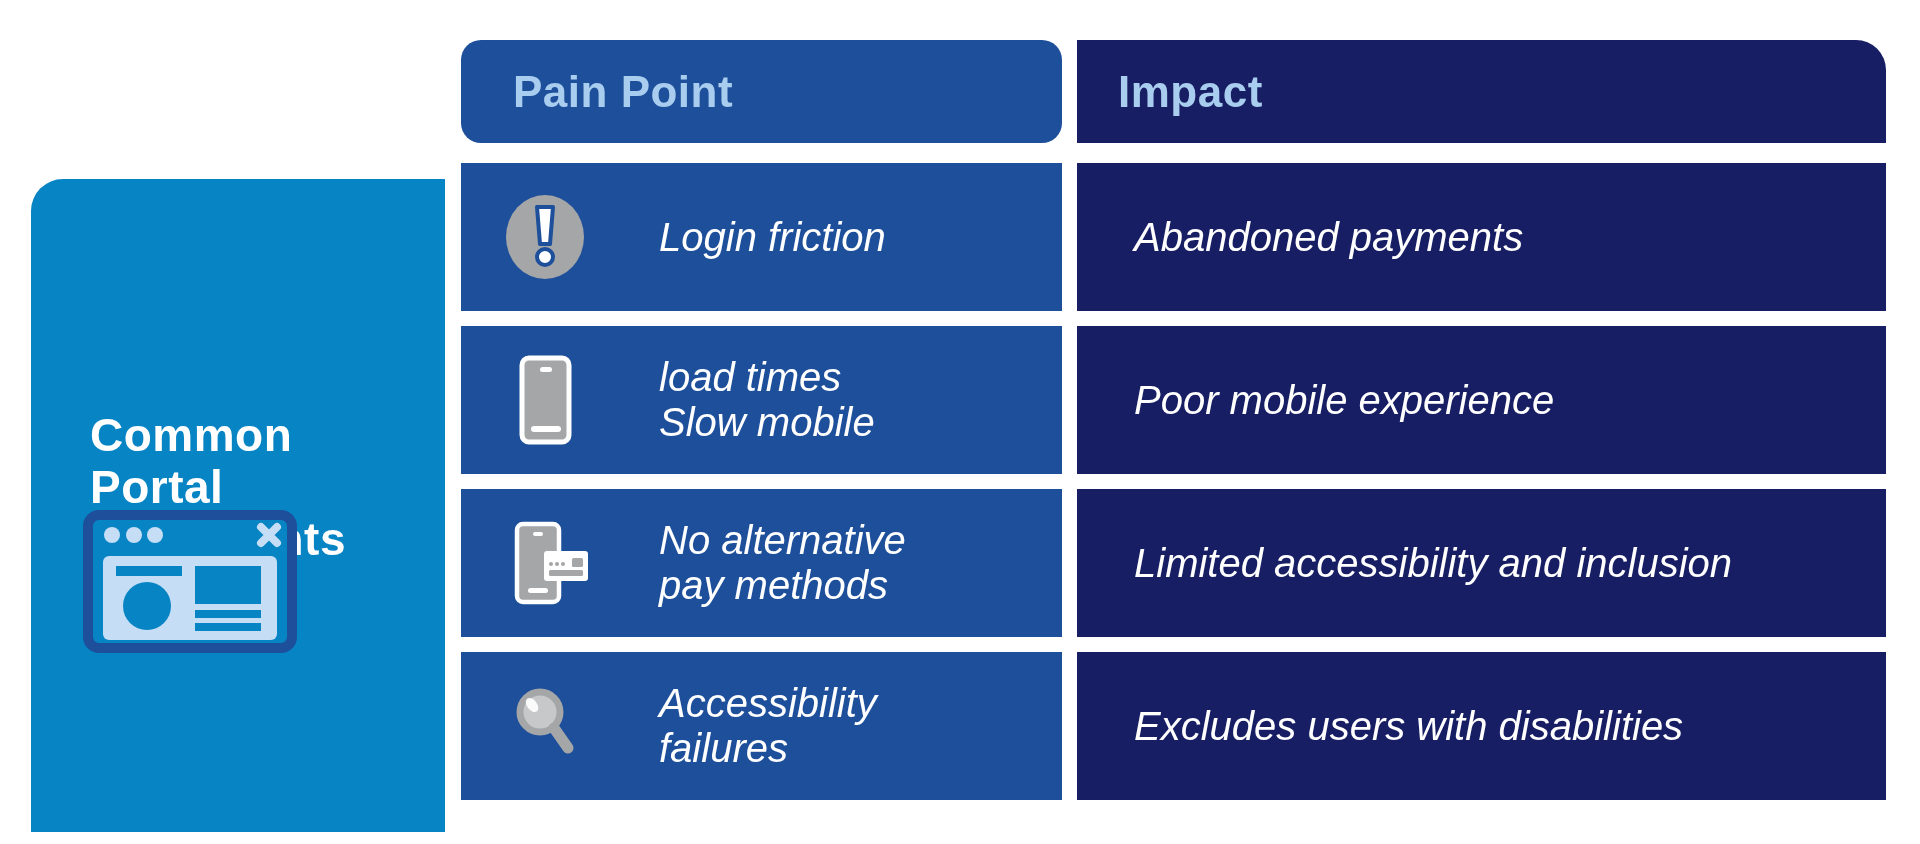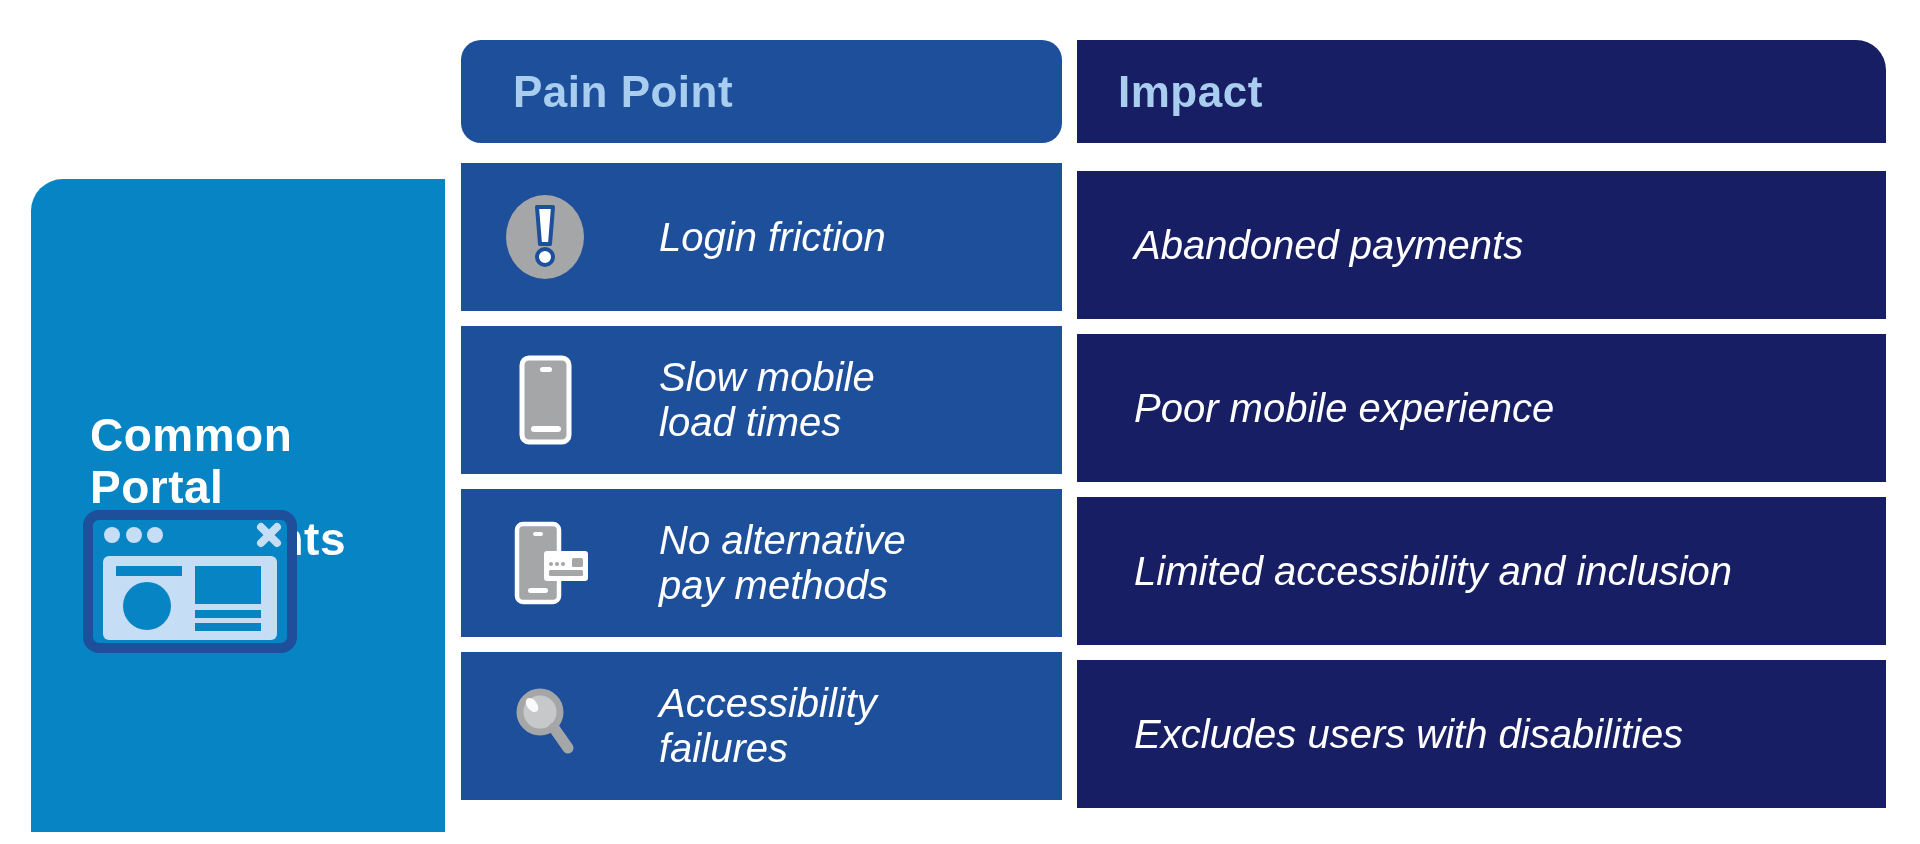--- a/index.html
+++ b/index.html
@@ -36,21 +36,21 @@
   .pain-row{left:461px;width:601px;background:var(--pain_blue);}
   .pain-icon{position:absolute;left:39px;top:50%;transform:translateY(-50%);
     width:90px;height:90px;display:flex;align-items:center;justify-content:center;}
   .pain-label{position:absolute;left:198px;top:50%;transform:translateY(-50%);
     color:var(--row_text);font-size:40px;font-weight:400;line-height:45px;white-space:nowrap;}
 
   
   .impact-hdr{left:1077px;width:809px;background:var(--impact_navy);
     border-top-right-radius:30px;padding-left:41px;}
   .impact-row{left:1077px;width:809px;background:var(--impact_navy);
-    padding-left:57px;color:var(--row_text);font-size:40px;font-weight:400;white-space:nowrap;margin-top:8px;}
+    padding-left:57px;color:var(--row_text);font-size:40px;font-weight:400;white-space:nowrap;}
 
   .r1{top:163px;} .r2{top:326px;} .r3{top:489px;} .r4{top:652px;}
 </style>
 </head>
 <body>
 
 <div class="stage">
 
   <div class="left-panel">
     <div class="left-title">
@@ -94,22 +94,22 @@
 
   <div class="row pain-row r2">
     <span class="pain-icon">
       <svg width="90" height="90" viewBox="0 0 90 90">
         <rect x="22" y="3" width="47" height="84" rx="7" fill="#a5a6a8" stroke="#ffffff" stroke-width="5"></rect>
         <rect x="40" y="12" width="12" height="5" rx="2.5" fill="#ffffff"></rect>
         <rect x="31" y="71" width="30" height="6" rx="3" fill="#ffffff"></rect>
       </svg>
     </span>
     <span class="pain-label">
+      <div>load times</div>
       <div>Slow mobile</div>
-      <div>load times</div>
     </span>
   </div>
 
   <div class="row pain-row r3">
     <span class="pain-icon">
       <svg width="90" height="90" viewBox="0 0 90 90">
         <rect x="17" y="6" width="42" height="78" rx="6" fill="#a5a6a8" stroke="#ffffff" stroke-width="4.5"></rect>
         <rect x="33" y="14" width="10" height="4" rx="2" fill="#ffffff"></rect>
         <rect x="28" y="70" width="20" height="5" rx="2.5" fill="#ffffff"></rect>
         <rect x="44" y="33" width="44" height="30" rx="3" fill="#ffffff"></rect>

